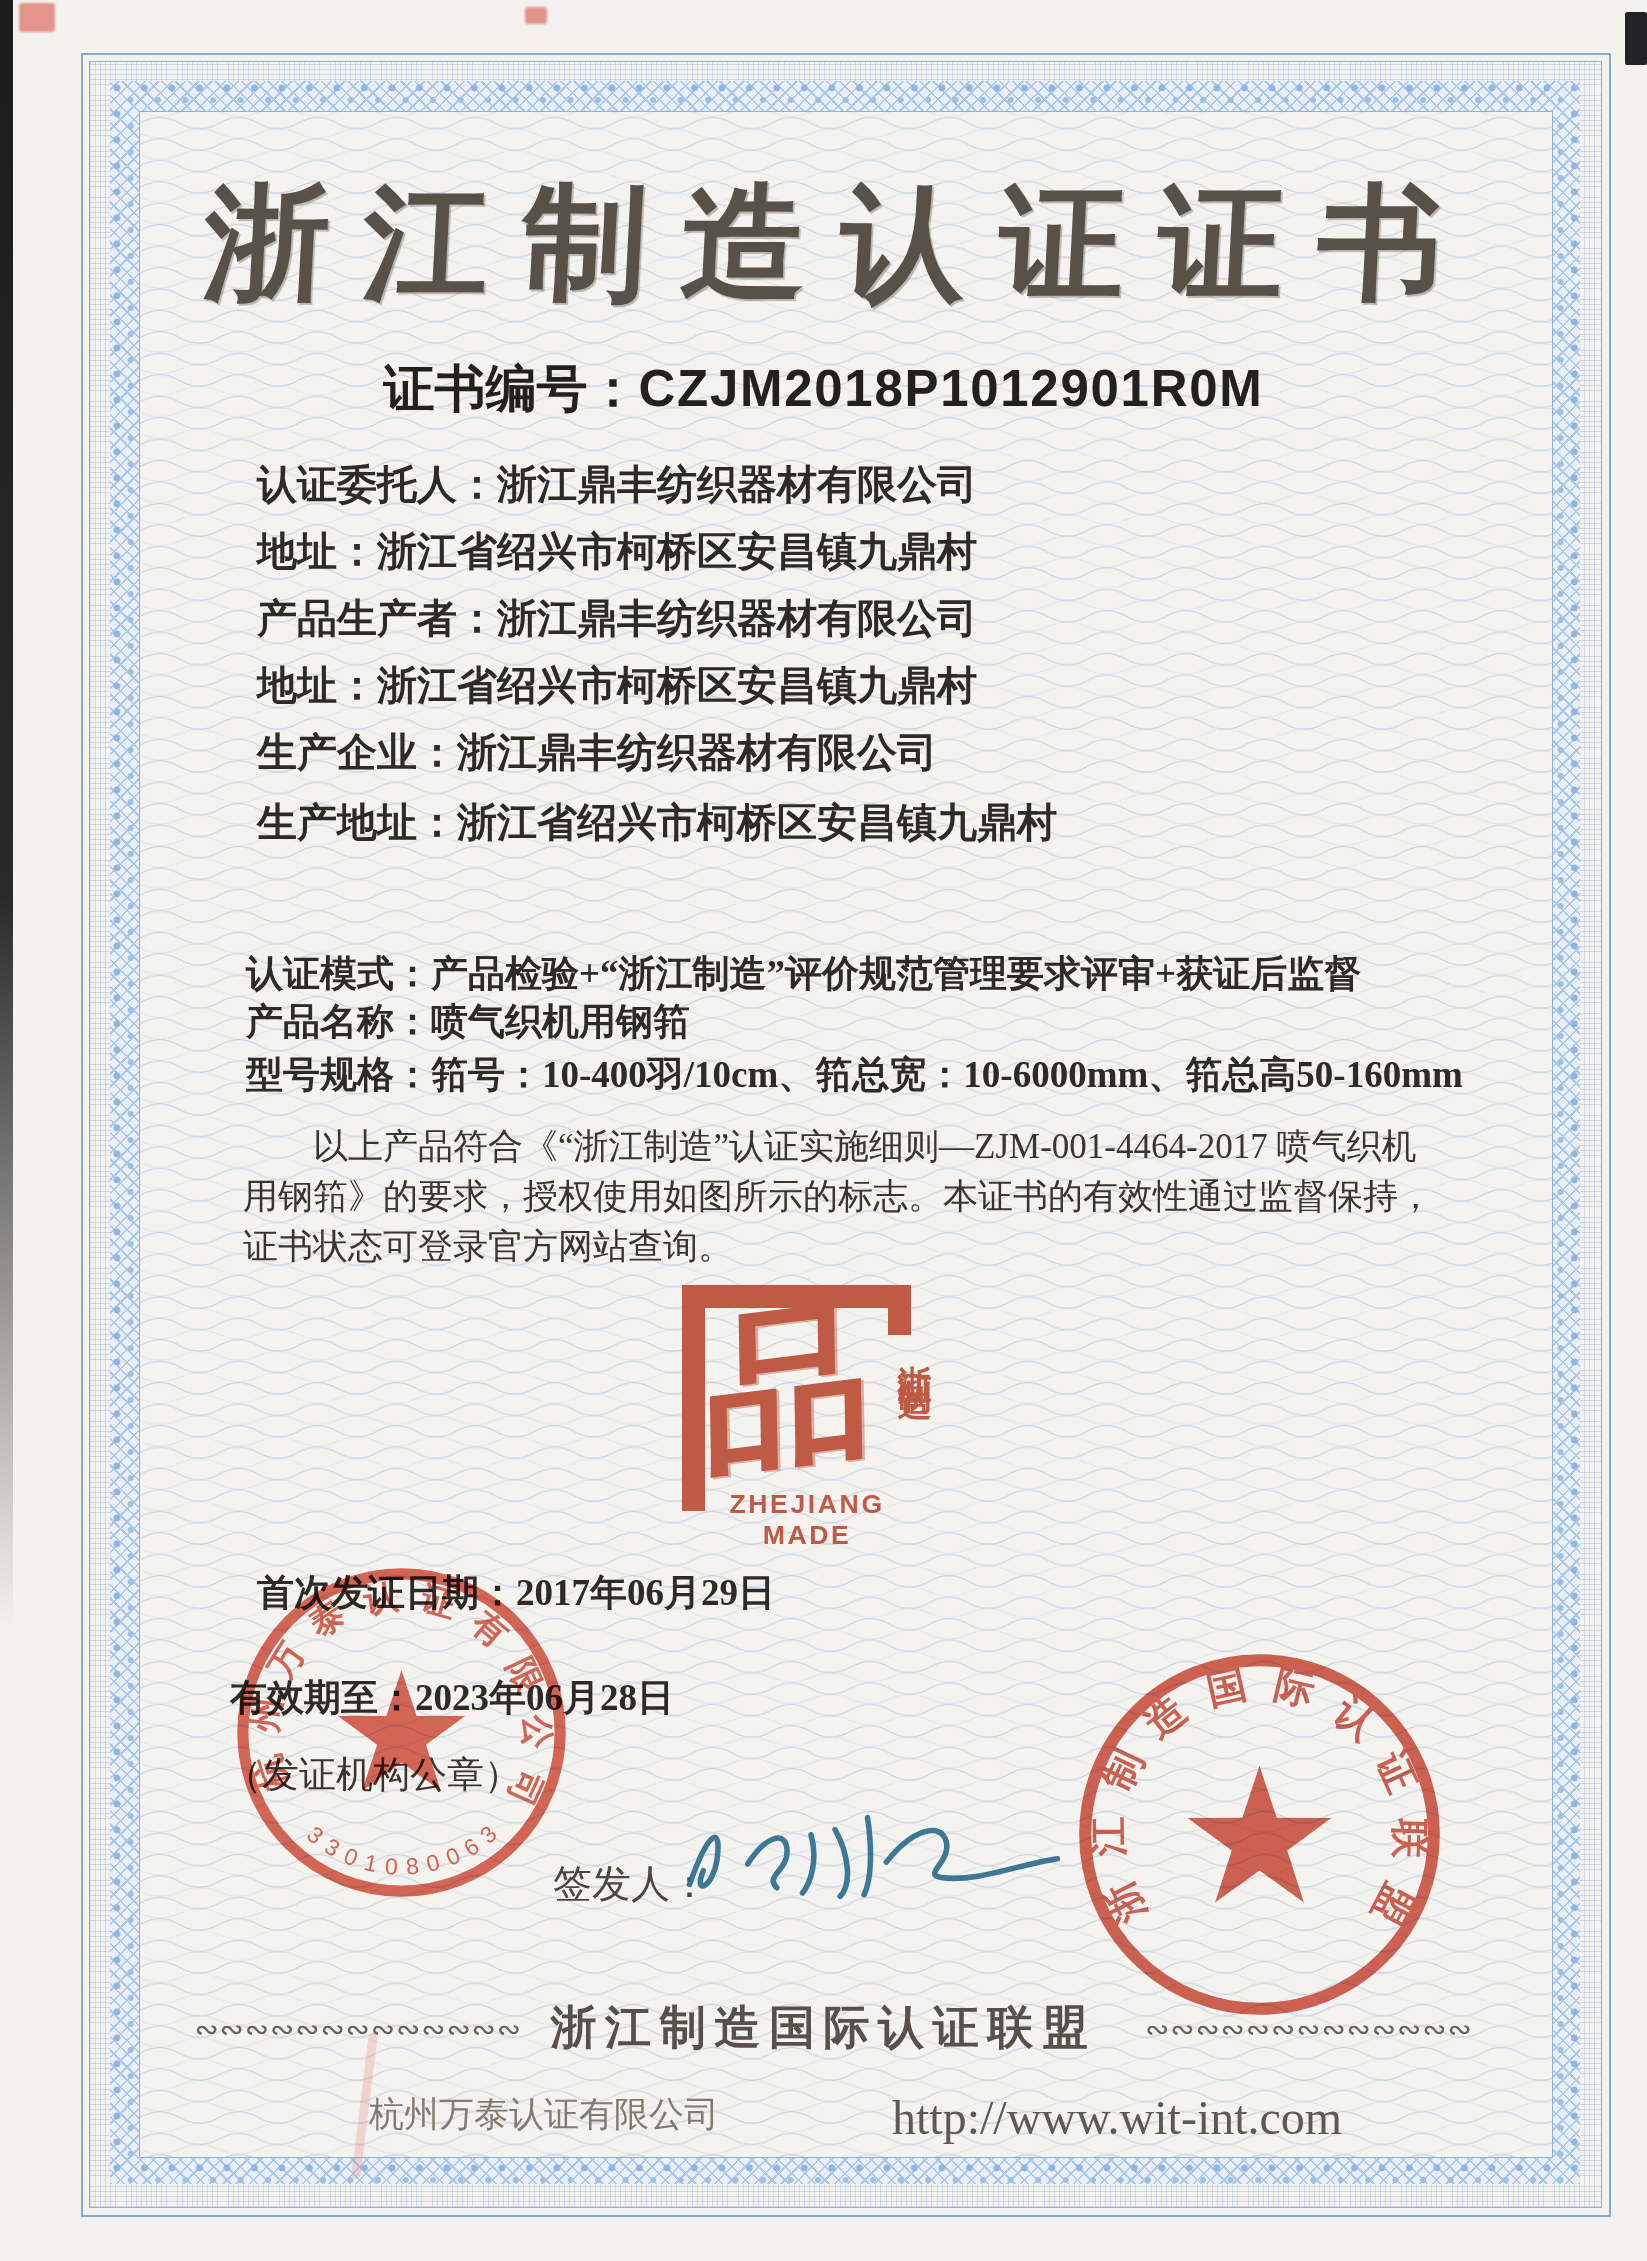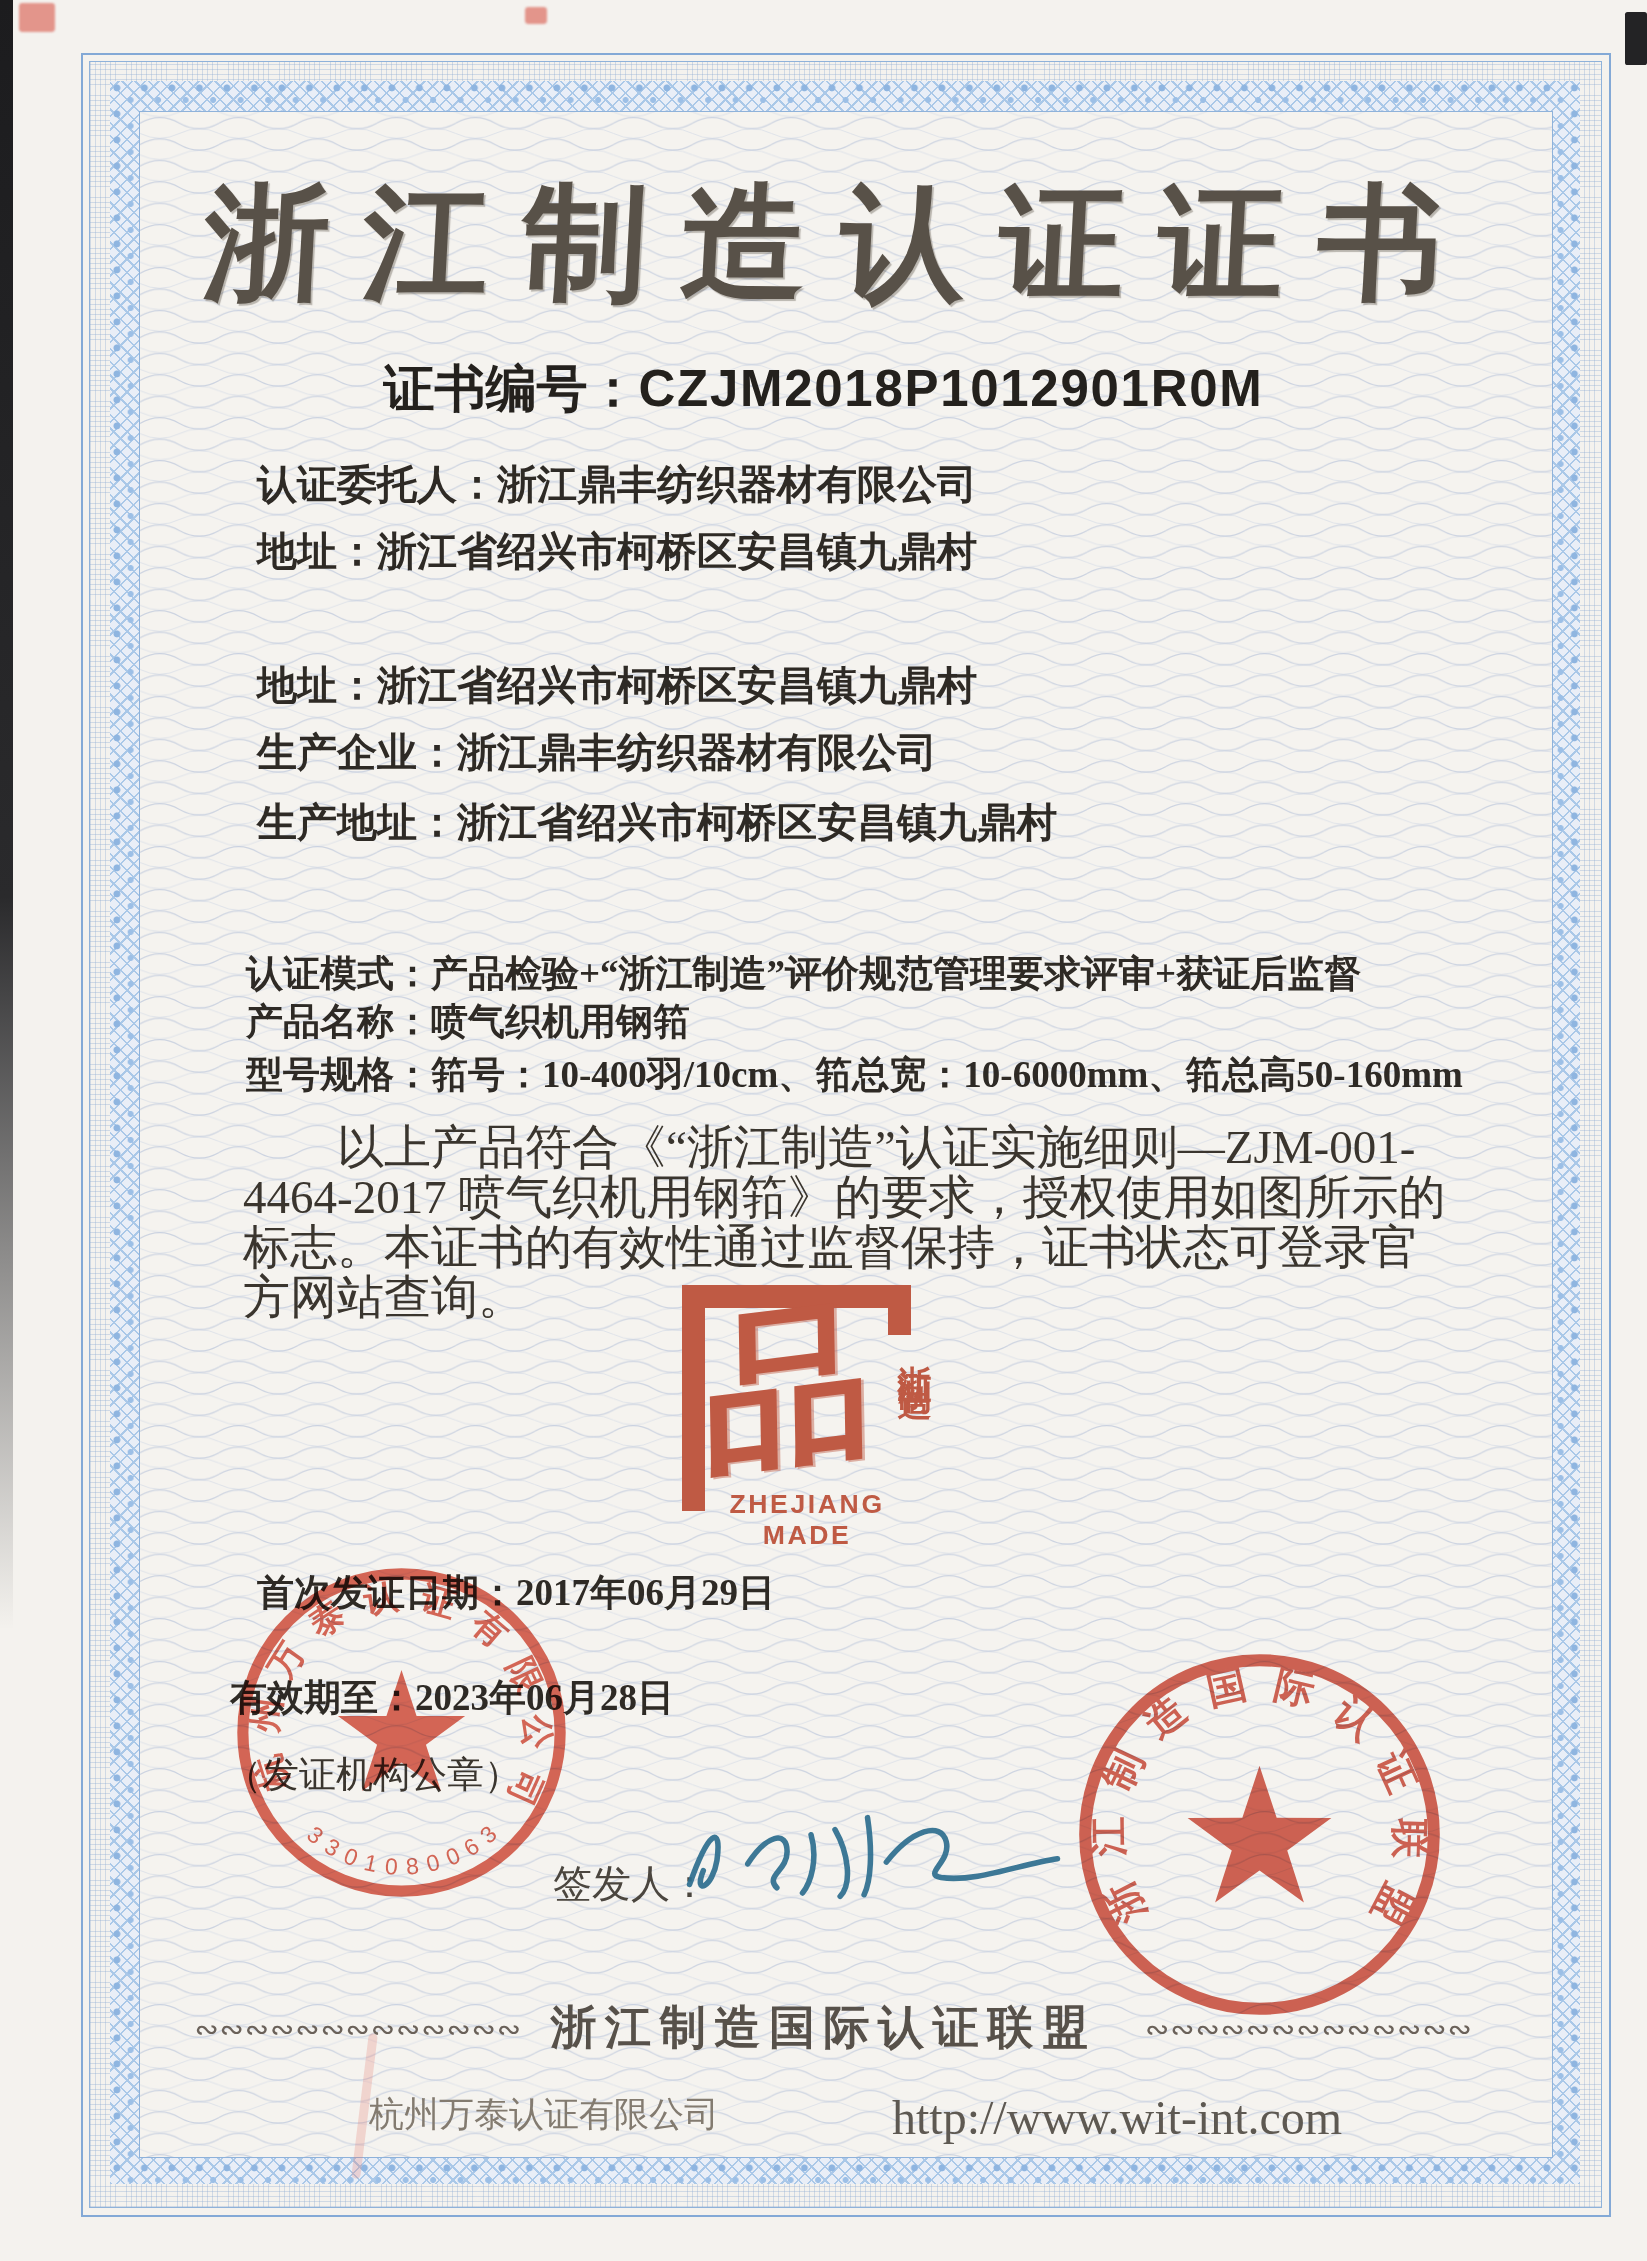--- a/index.html
+++ b/index.html
@@ -28,21 +28,21 @@
   #waves{position:absolute;left:0;top:0;width:100%;height:100%;}
   
   .t{z-index:3;white-space:nowrap;}
   #title{left:0;right:0;top:161px;text-align:center;font-size:125px;font-weight:700;
      letter-spacing:34px;padding-left:34px;color:#585148;transform:skewX(-3deg);
      text-shadow:1.7px 1.7px 0.9px rgba(75,66,55,.35);}
   #certline{left:0;right:0;top:355px;text-align:center;font-size:51px;font-weight:700;color:#24211d;}
   #certline .num{font-family:"Liberation Sans","DejaVu Sans",sans-serif;letter-spacing:1.7px;}
   .field{left:257px;font-size:40px;font-weight:700;color:#2e2a25;}
   .spec{left:246px;font-size:37px;font-weight:700;color:#2e2a25;}
-  #paragraph{left:243px;top:1122px;width:1208px;font-size:47px;line-height:50px;
+  #paragraph{left:243px;top:1122px;width:1208px;font-size:35px;line-height:50px;
      color:#3a352e;text-indent:2em;white-space:normal;z-index:3;}
   
   #logo{left:682px;top:1280px;width:250px;height:244px;z-index:2;}
   .lg-bar{position:absolute;background:#bf5a44;}
   #lg-left{left:0;top:5.1px;width:23px;height:226px;}
   #lg-top{left:0;top:5.1px;width:227px;height:23px;}
   #lg-stub{left:206px;top:5.1px;width:23px;height:50px;}
   #lg-glyph{position:absolute;left:6.9px;top:15.4px;width:197px;height:189px;display:flex;
      align-items:center;justify-content:center;font-size:168px;font-weight:700;color:#bf5a44;
      transform:rotate(-7deg) skewX(-6deg);text-shadow:2.6px 1.7px 0 rgba(191,90,68,.45);}
@@ -98,20 +98,21 @@
     </svg>
   </div>
 
   <div class="abs t" id="title">浙江制造认证证书</div>
   <div class="abs t" id="certline">
     <span>证书编号：</span><span class="num">CZJM2018P1012901R0M</span>
   </div>
 
   <div class="abs t field" style="top:457px;text-align:center;"><span>认证委托人：</span><span>浙江鼎丰纺织器材有限公司</span></div>
   <div class="abs t field" style="top:524px;"><span>地址：</span><span>浙江省绍兴市柯桥区安昌镇九鼎村</span></div>
+  <div class="abs t field" style="top:591px;"><span>产品生产者：</span><span>浙江鼎丰纺织器材有限公司</span></div>
   <div class="abs t field" style="top:658px;"><span>地址：</span><span>浙江省绍兴市柯桥区安昌镇九鼎村</span></div>
   <div class="abs t field" style="top:725px;"><span>生产企业：</span><span>浙江鼎丰纺织器材有限公司</span></div>
   <div class="abs t field" style="top:795px;"><span>生产地址：</span><span>浙江省绍兴市柯桥区安昌镇九鼎村</span></div>
 
   <div class="abs t spec" style="top:949px;"><span>认证模式：</span><span>产品检验+“浙江制造”评价规范管理要求评审+获证后监督</span></div>
   <div class="abs t spec" style="top:997px;"><span>产品名称：</span><span>喷气织机用钢筘</span></div>
   <div class="abs t spec" style="top:1050px;"><span>型号规格：</span><span>筘号：10-400羽/10cm、筘总宽：10-6000mm、筘总高50-160mm</span></div>
 
   <div class="abs" id="paragraph">以上产品符合《“浙江制造”认证实施细则—ZJM-001-4464-2017 喷气织机用钢筘》的要求，授权使用如图所示的标志。本证书的有效性通过监督保持，证书状态可登录官方网站查询。</div>
 

